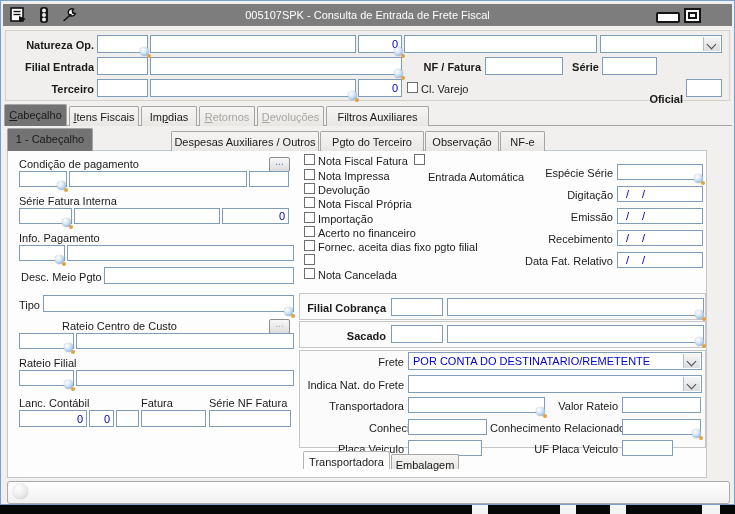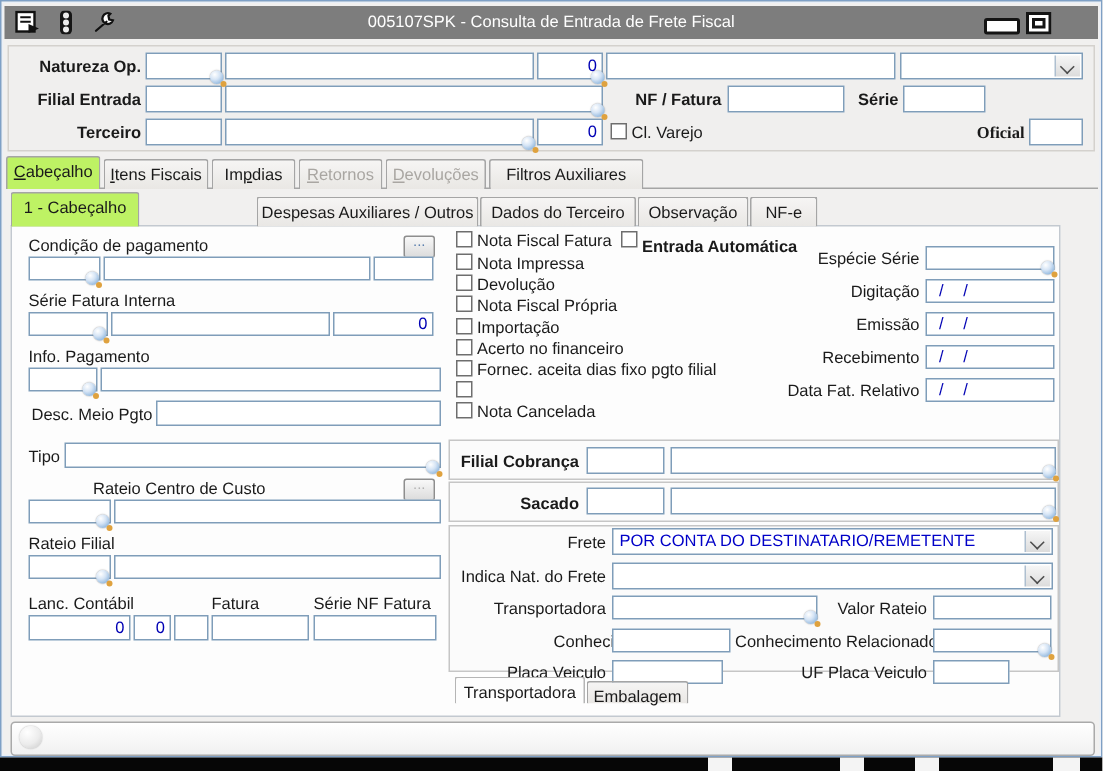--- a/index.html
+++ b/index.html
@@ -22,21 +22,21 @@
   .cb{position:absolute;width:11px;height:11px;background:#fff;border:1px solid #6e6e6e;box-sizing:border-box;}
   .dots{position:absolute;width:19px;height:13px;border:1px solid #8e8e8e;border-radius:2px;background:linear-gradient(#f8f8f8,#dcdcdc);font-size:10px;line-height:8px;text-align:center;color:#5a7fae;cursor:default;}
   .dots.dis{color:#b3b3b3;}
   
   .combo{position:absolute;border:1px solid #7f9db9;background:#fff;box-sizing:border-box;}
   .combo .val{position:absolute;left:4px;top:2px;right:20px;color:#0000c8;white-space:nowrap;overflow:hidden;}
   .cbtn{position:absolute;right:1px;top:1px;bottom:1px;width:16px;background:linear-gradient(#f6f6f6,#dcdcdc);border-left:1px solid #aebfd0;}
   .chev{position:absolute;left:4px;top:4px;width:6px;height:6px;border-left:1px solid #4d4d4d;border-bottom:1px solid #4d4d4d;transform:rotate(-45deg);}
   
   .tab{position:absolute;box-sizing:border-box;border:1px solid #a5a5a5;border-bottom:none;border-radius:2px 2px 0 0;background:linear-gradient(#f6f5f4,#e9e7e4);text-align:center;padding-top:4px;cursor:default;}
-  .tab.on{background:#bef264;z-index:3;}
+  .tab.on{background:#737373;z-index:3;}
   .tab.dis{color:#a9a6a2;}
   .tabline{position:absolute;height:1px;background:#a5a5a5;}
   .u{text-decoration:underline;}
   
   .panel{position:absolute;background:#fdfdfd;border:1px solid #c3c9d0;box-sizing:border-box;}
   .gbox{position:absolute;border:1px solid #c6c6c6;box-sizing:border-box;background:#fbfbfb;}
   .statusbar{position:absolute;left:6px;top:480px;width:721px;height:21px;border:1px solid #aaaaaa;border-radius:3px;background:linear-gradient(#ffffff,#f1f1f1);}
   .sphere{position:absolute;left:5px;top:2px;width:15px;height:15px;border-radius:50%;background:radial-gradient(circle at 35% 28%,#ffffff,#ececec 55%,#c9c9c9);box-shadow:0 0 1px #999;}
   .strip{position:absolute;left:0;top:505px;width:735px;height:9px;background:#060606;}
   .notch{position:absolute;top:0;height:9px;width:16px;background:#f4f4f4;}
@@ -101,35 +101,35 @@
   <span class="lbl b r" style="left:565px;top:60px;width:33px;">Série</span>
   <input class="inp" style="left: 601px; top: 56px; width: 55px; height: 18px;" value="">
 
   <span class="lbl b r" style="left:10px;top:82px;width:83px;">Terceiro</span>
   <input class="inp" style="left: 96px; top: 78px; width: 51px; height: 18px;" value="">
   <input class="inp" style="left: 149px; top: 78px; width: 206px; height: 18px;" value="">
   <span class="ball" style="left:347px;top:90px;"></span>
   <input class="inp num" style="left: 357px; top: 78px; width: 44px; height: 18px;" value="0">
   <span class="cb" style="left:406px;top:81px;"></span>
   <span class="lbl" style="left:420px;top:82px;">Cl. Varejo</span>
-  <span class="lbl b r" style="left:640px;top:82px;width:42px;font-family:Liberation Serif, serif;">Oficial</span>
+  <span class="lbl b r" style="left:640px;top:92px;width:42px;">Oficial</span>
   <input class="inp" style="left: 685px; top: 78px; width: 36px; height: 18px;" value="">
 
   <div class="tabline" style="left:3px;top:124px;width:728px;"></div>
   <div class="tab on" style="left:3px;top:103px;width:63px;height:22px;"><span></span><span class="u">C</span><span>abeçalho</span></div>
   <div class="tab" style="left:68px;top:105px;width:70px;height:20px;"><span></span><span class="u">I</span><span>tens Fiscais</span></div>
   <div class="tab" style="left:140px;top:105px;width:56px;height:20px;"><span>Im</span><span class="u">p</span><span>dias</span></div>
   <div class="tab dis" style="left:198px;top:105px;width:56px;height:20px;"><span></span><span class="u">R</span><span>etornos</span></div>
   <div class="tab dis" style="left:256px;top:105px;width:67px;height:20px;"><span></span><span class="u">D</span><span>evoluções</span></div>
   <div class="tab" style="left:325px;top:105px;width:103px;height:20px;"><span>Filtros Auxiliares</span><span class="u"></span><span></span></div>
 
   <div class="panel" style="left:6px;top:149px;width:700px;height:328px;"></div>
   <div class="tab on" style="left:6px;top:127px;width:86px;height:23px;"><span>1 - Cabeçalho</span></div>
   <div class="tab" style="left:170px;top:130px;width:148px;height:20px;"><span>Despesas Auxiliares / Outros</span></div>
-  <div class="tab" style="left:319px;top:130px;width:104px;height:20px;"><span>Dados do Terceiro</span></div>
+  <div class="tab" style="left:319px;top:130px;width:104px;height:20px;"><span>Pgto do Terceiro</span></div>
   <div class="tab" style="left:424px;top:130px;width:74px;height:20px;"><span>Observação</span></div>
   <div class="tab" style="left:499px;top:130px;width:45px;height:20px;"><span>NF-e</span></div>
 
   <span class="lbl" style="left:18px;top:157px;">Condição de pagamento</span>
   <span class="dots" style="left:268px;top:156px;">...</span>
   <input class="inp" style="left: 18px; top: 170px; width: 48px; height: 16px;" value="">
   <span class="ball" style="left:56px;top:180px;"></span>
   <input class="inp" style="left: 68px; top: 170px; width: 178px; height: 16px;" value="">
   <input class="inp" style="left: 248px; top: 170px; width: 40px; height: 16px;" value="">
 
@@ -167,21 +167,21 @@
   <span class="lbl" style="left:208px;top:396px;">Série NF Fatura</span>
   <input class="inp num" style="left: 18px; top: 409px; width: 68px; height: 17px;" value="0">
   <input class="inp num" style="left: 88px; top: 409px; width: 25px; height: 17px;" value="0">
   <input class="inp" style="left: 115px; top: 409px; width: 23px; height: 17px;" value="">
   <input class="inp" style="left: 140px; top: 409px; width: 65px; height: 17px;" value="">
   <input class="inp" style="left: 208px; top: 409px; width: 82px; height: 17px;" value="">
 
   <span class="cb" style="left:303px;top:153px;"></span>
   <span class="lbl" style="left:317px;top:154px;">Nota Fiscal Fatura</span>
   <span class="cb" style="left:413px;top:153px;"></span>
-  <span class="lbl" style="left:427px;top:158px;font-weight:bold;">Entrada Automática</span>
+  <span class="lbl" style="left:427px;top:170px;">Entrada Automática</span>
   <span class="cb" style="left:303px;top:168px;"></span>
   <span class="lbl" style="left:317px;top:169px;">Nota Impressa</span>
   <span class="cb" style="left:303px;top:182px;"></span>
   <span class="lbl" style="left:317px;top:183px;">Devolução</span>
   <span class="cb" style="left:303px;top:196px;"></span>
   <span class="lbl" style="left:317px;top:197px;">Nota Fiscal Própria</span>
   <span class="cb" style="left:303px;top:211px;"></span>
   <span class="lbl" style="left:317px;top:212px;">Importação</span>
   <span class="cb" style="left:303px;top:225px;"></span>
   <span class="lbl" style="left:317px;top:226px;">Acerto no financeiro</span>

